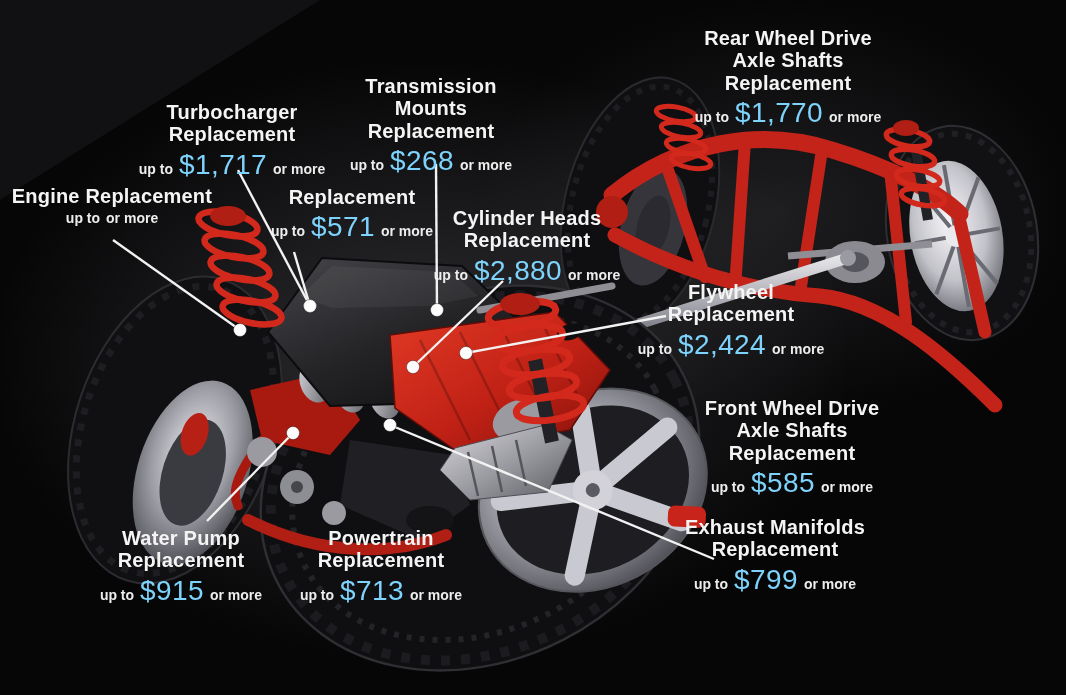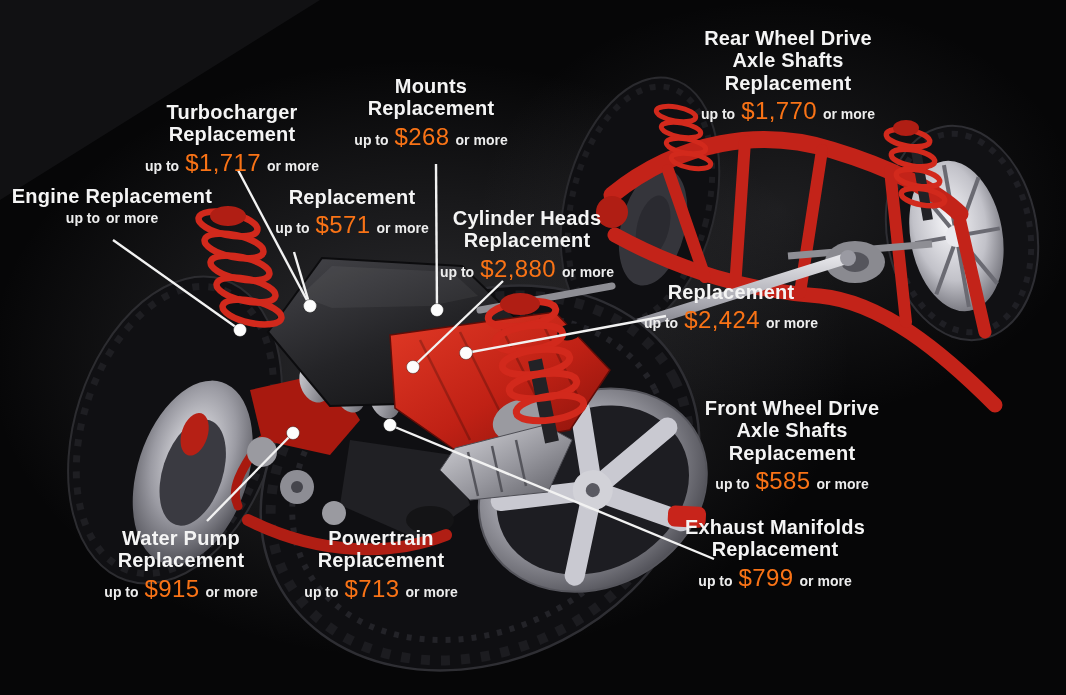--- a/index.html
+++ b/index.html
@@ -3,21 +3,21 @@
 <meta charset="utf-8">
 <style>
   html,body{margin:0;padding:0;background:#000;}
   .stage{position:relative;width:1066px;height:695px;background:#060607;overflow:hidden;
          font-family:"Liberation Sans",sans-serif;}
   svg.scene{position:absolute;left:0;top:0;width:1066px;height:695px;}
   .label{position:absolute;text-align:center;color:#f4f4f4;z-index:3;}
   .lt{font-size:20px;font-weight:700;line-height:1.12;letter-spacing:.2px;}
   .price-row{margin-top:3px;display:flex;justify-content:center;align-items:baseline;gap:6px;white-space:nowrap;}
   .pr-small{font-size:14px;font-weight:600;color:#ededed;text-align:right;}
-  .pr-big{font-size:24px;font-weight:500;letter-spacing:.4px;color:#f97316;}
+  .pr-big{font-size:28px;font-weight:500;letter-spacing:.4px;color:#7dd3fc;}
 </style>
 </head>
 <body>
 
 <div class="stage">
 
   <svg class="scene" viewBox="0 0 1066 695">
     <defs>
       <radialGradient id="glow" cx="50%" cy="50%" r="50%">
         <stop offset="0%" stop-color="#8a8a92" stop-opacity="0.30"></stop>
@@ -257,20 +257,21 @@
   <div class="label" style="left:262px;top:186px;width:180px;">
     <div class="lt">Replacement</div>
     <div class="price-row">
       <span class="pr-small">up to</span>
       <span class="pr-big">$571</span>
       <span class="pr-small">or more</span>
     </div>
   </div>
 
   <div class="label" style="left:341px;top:75px;width:180px;">
+    <div class="lt">Transmission</div>
     <div class="lt">Mounts</div>
     <div class="lt">Replacement</div>
     <div class="price-row">
       <span class="pr-small">up to</span>
       <span class="pr-big">$268</span>
       <span class="pr-small">or more</span>
     </div>
   </div>
 
   <div class="label" style="left:427px;top:207px;width:200px;">
@@ -288,20 +289,21 @@
     <div class="lt">Axle Shafts</div>
     <div class="lt">Replacement</div>
     <div class="price-row">
       <span class="pr-small">up to</span>
       <span class="pr-big">$1,770</span>
       <span class="pr-small">or more</span>
     </div>
   </div>
 
   <div class="label" style="left:626px;top:281px;width:210px;">
+    <div class="lt">Flywheel</div>
     <div class="lt">Replacement</div>
     <div class="price-row">
       <span class="pr-small">up to</span>
       <span class="pr-big">$2,424</span>
       <span class="pr-small">or more</span>
     </div>
   </div>
 
   <div class="label" style="left:672px;top:397px;width:240px;">
     <div class="lt">Front Wheel Drive</div>

